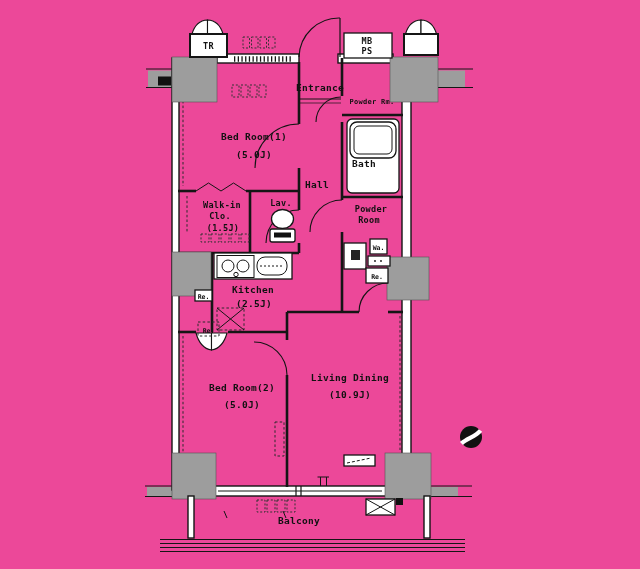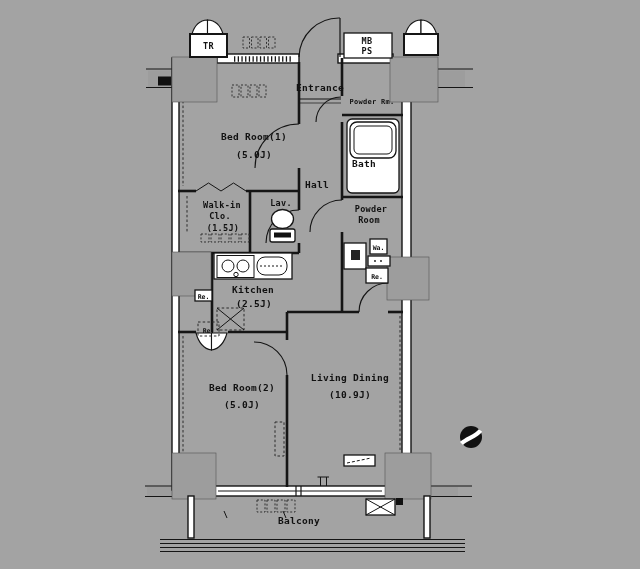--- a/index.html
+++ b/index.html
@@ -1,16 +1,16 @@
 <!DOCTYPE html>
 <html><head>
 <meta charset="utf-8">
 <style>
   html,body{margin:0;padding:0;background:#fff;}
-  #stage{position:relative;width:640px;height:569px;background:#a3a3a3;overflow:hidden;
+  #stage{position:relative;width:640px;height:569px;background:#ec4899;overflow:hidden;
          font-family:"DejaVu Sans Mono", monospace;}
   svg text{font-family:"DejaVu Sans Mono", monospace;font-weight:bold;fill:#111;
            letter-spacing:0.3px;text-anchor:middle;}
   .t9{font-size:9.5px;}
   .t8{font-size:8.5px;}
   .t7{font-size:7px;}
   .t65{font-size:6.5px;letter-spacing:0px;}
   .wall2{stroke:#151515;stroke-width:2.6;fill:none;}
   .wall1{stroke:#151515;stroke-width:1.2;fill:none;}
   .dbl{fill:#ffffff;stroke:#151515;stroke-width:1.4;}

